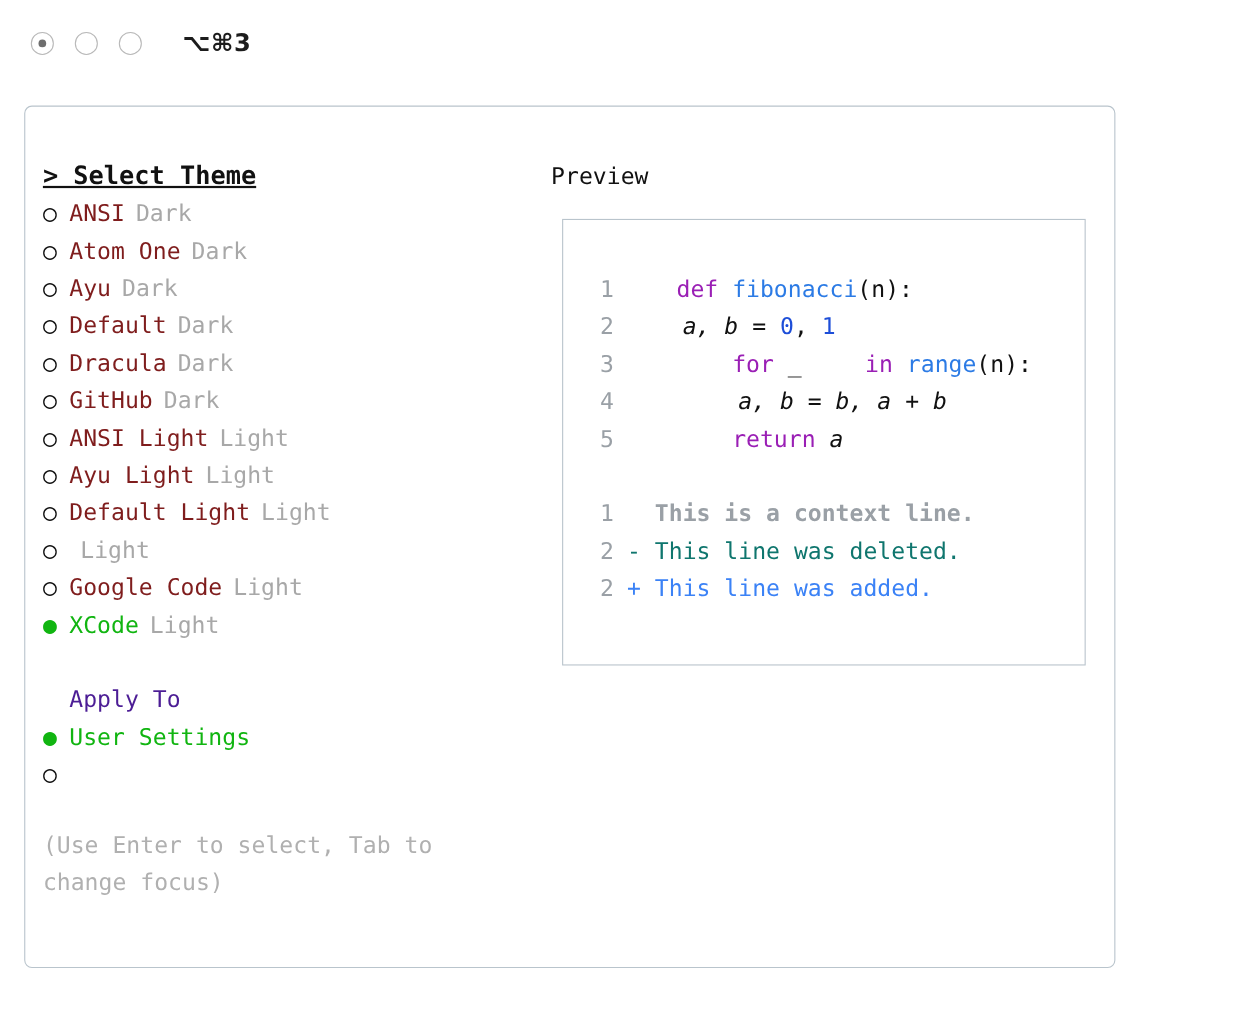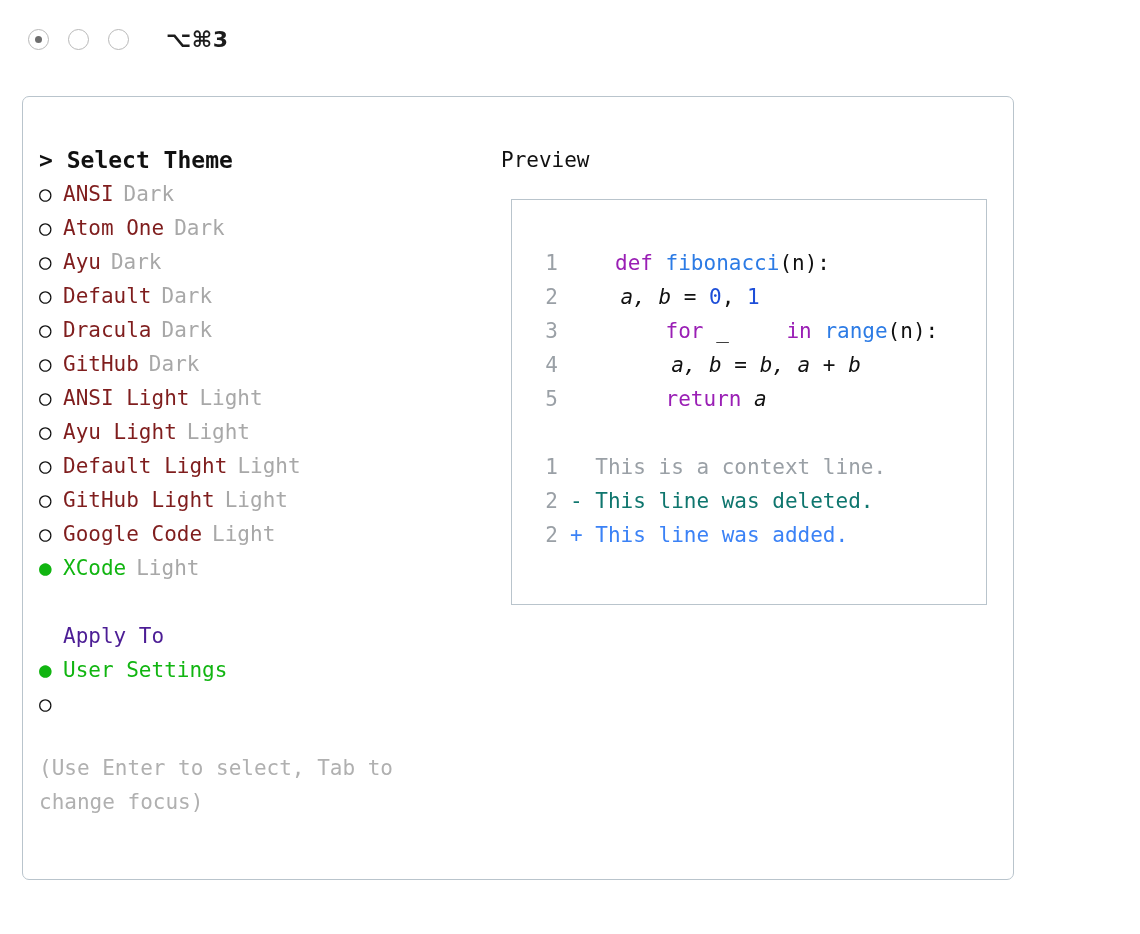--- a/index.html
+++ b/index.html
@@ -82,20 +82,21 @@
     left: 478px;
     top: 46px;
     width: 500px;
   }
   .heading {
     font-size: 23px;
     font-weight: bold;
     color: #111111;
     line-height: 34px;
     white-space: pre;
+    text-decoration: underline;
   }
   .preview-heading {
     font-size: 21px;
     color: #111111;
     line-height: 34px;
     font-weight: normal;
   }
   .theme-row {
     display: flex;
     align-items: baseline;
@@ -161,21 +162,21 @@
     width: 28px;
     flex: 0 0 28px;
     text-align: right;
     margin-right: 12px;
   }
   .kw      { color: #9a1fb5; margin-left: 45px; }
   .fn      { color: #2c7be5; }
   .num     { color: #1d4ed8; }
   .plain   { color: #111111; }
   .italic  { font-style: italic; }
-  .ctx     { color: #9aa0a6; }
+  .ctx     { color: #9aa0a6; font-weight: bold; }
   .del     { color: #0f766e; }
   .add     { color: #3b82f6; }
   .blank-line { height: 34px; }
 </style>
 </head>
 <body>
 
 <div class="window">
 
   <div class="titlebar">
@@ -193,21 +194,21 @@
       <div id="theme-list">
           <div class="theme-row"><span class="marker">○</span><span class="theme-name">ANSI</span><span class="theme-variant">Dark</span></div>
           <div class="theme-row"><span class="marker">○</span><span class="theme-name">Atom One</span><span class="theme-variant">Dark</span></div>
           <div class="theme-row"><span class="marker">○</span><span class="theme-name">Ayu</span><span class="theme-variant">Dark</span></div>
           <div class="theme-row"><span class="marker">○</span><span class="theme-name">Default</span><span class="theme-variant">Dark</span></div>
           <div class="theme-row"><span class="marker">○</span><span class="theme-name">Dracula</span><span class="theme-variant">Dark</span></div>
           <div class="theme-row"><span class="marker">○</span><span class="theme-name">GitHub</span><span class="theme-variant">Dark</span></div>
           <div class="theme-row"><span class="marker">○</span><span class="theme-name">ANSI Light</span><span class="theme-variant">Light</span></div>
           <div class="theme-row"><span class="marker">○</span><span class="theme-name">Ayu Light</span><span class="theme-variant">Light</span></div>
           <div class="theme-row"><span class="marker">○</span><span class="theme-name">Default Light</span><span class="theme-variant">Light</span></div>
-          <div class="theme-row"><span class="marker">○</span><span class="theme-name">GitHub Light</span><span class="theme-variant">Light</span></div>
+          <div class="theme-row"><span class="marker">○</span><span class="theme-variant">Light</span></div>
           <div class="theme-row"><span class="marker">○</span><span class="theme-name">Google Code</span><span class="theme-variant">Light</span></div>
           <div class="theme-row selected"><span class="marker selected">●</span><span class="theme-name">XCode</span><span class="theme-variant">Light</span></div>
         </div>
 
       <div class="section-gap"></div>
 
       <div class="apply-label">Apply To</div>
       <div id="apply-list">
           <div class="theme-row selected"><span class="marker selected">●</span><span class="theme-name">User Settings</span></div>
           <div class="theme-row"><span class="marker">○</span></div>

